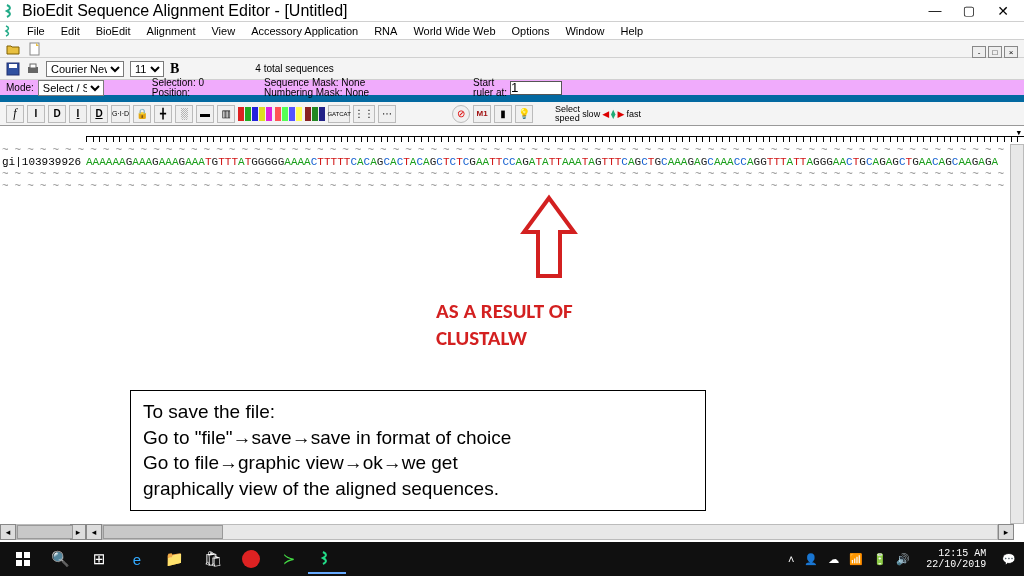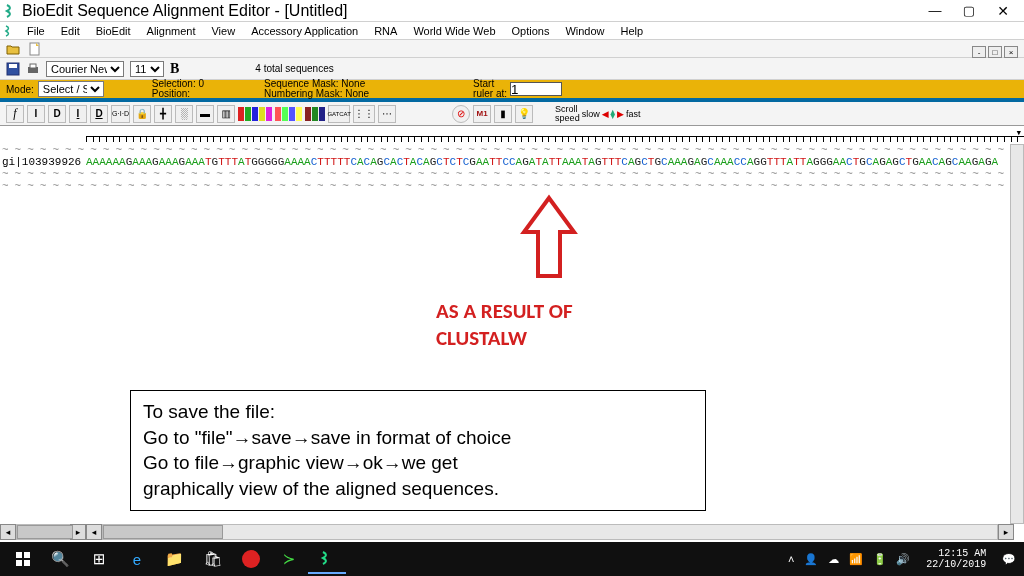--- a/index.html
+++ b/index.html
@@ -11,21 +11,21 @@
 .winbtn { width: 34px; height: 20px; display: flex; align-items: center; justify-content: center; font-size: 13px; font-family: sans-serif; }
 .winbtn.close { font-size: 14px; }
 .mdibtns { display: flex; gap: 2px; position: absolute; right: 6px; top: 24px; font-size: 9px; }
 .mdibtn { width: 14px; height: 12px; border: 1px solid #888; background: #eee; display: flex; align-items: center; justify-content: center; font-size: 8px; }
 .menubar { background: #fff; height: 18px; display: flex; align-items: center; padding: 0 4px; gap: 2px; border-bottom: 1px solid #d0d0d0; position: relative; }
 .menubar .appicon { width: 12px; height: 12px; margin-right: 2px; }
 .menuitem { padding: 1px 7px; font-size: 11px; }
 .toolbar1 { height: 18px; display: flex; align-items: center; padding: 2px 6px; gap: 8px; border-bottom: 1px solid #d0d0d0; background: #f4f4f4; }
 .tbicon { width: 14px; height: 14px; display: inline-flex; align-items: center; justify-content: center; }
 .toolbar2 { height: 22px; display: flex; align-items: center; padding: 2px 6px; gap: 6px; border-bottom: 1px solid #d0d0d0; background: #f4f4f4; }
-.toolbar3 { height: 22px; display: flex; align-items: center; padding: 2px 6px; gap: 4px; border-bottom: 4px solid #0369a1; background: #eab308; font-size: 10px; }
+.toolbar3 { height: 22px; display: flex; align-items: center; padding: 2px 6px; gap: 4px; border-bottom: 7px solid #0369a1; background: #f0abfc; font-size: 10px; }
 .toolbar4 { height: 24px; display: flex; align-items: center; padding: 2px 6px; gap: 3px; border-bottom: 1px solid #999; background: #f4f4f4; }
 .sel { border: 1px solid #7a7a7a; background: #fff; height: 16px; font-size: 11px; }
 .lbl { font-size: 10px; }
 .bold { font-weight: bold; font-size: 14px; font-family: "Times New Roman", serif; }
 .tbtn { min-width: 18px; height: 18px; border: 1px solid #bbb; background: #f0f0f0; display: inline-flex; align-items: center; justify-content: center; font-size: 10px; }
 .tbtn.b { font-weight: bold; }
 .tbtn.i { font-style: italic; font-family: serif; font-size: 12px; }
 .tbtn.u { text-decoration: underline; }
 .ruler-row { height: 18px; position: relative; font-family: "Courier New", monospace; font-size: 11px; background: #fff; padding-left: 86px; white-space: nowrap; overflow: hidden; letter-spacing: 0; }
 .ruler-row .ticks { position: absolute; left: 86px; right: 0; top: 10px; height: 6px; background: repeating-linear-gradient(to right, #000 0 1px, transparent 1px 6.7px); border-top: 1px solid #000; }
@@ -193,21 +193,21 @@
   <span style="width:50px"></span>
   <span class="tbtn" style="color:#d00;border-radius:50%">⊘</span>
   <span class="tbtn" style="font-size:8px;color:#a01010">
       <b>M1</b>
     </span>
   <span class="tbtn">▮</span>
   <span class="tbtn" style="color:#cc9900">💡</span>
   <span style="width:16px"></span>
   <div class="scroll-ctrl">
     <div style="line-height:1">
-        <div>Scroll</div>
+        <div>Select</div>
         <div>speed</div>
       </div>
     <span>slow</span>
     <span style="color:#d00">◀</span>
     <span style="color:#2a7">⧫</span>
     <span style="color:#d00">▶</span>
     <span>fast</span>
   </div>
 </div>
 

